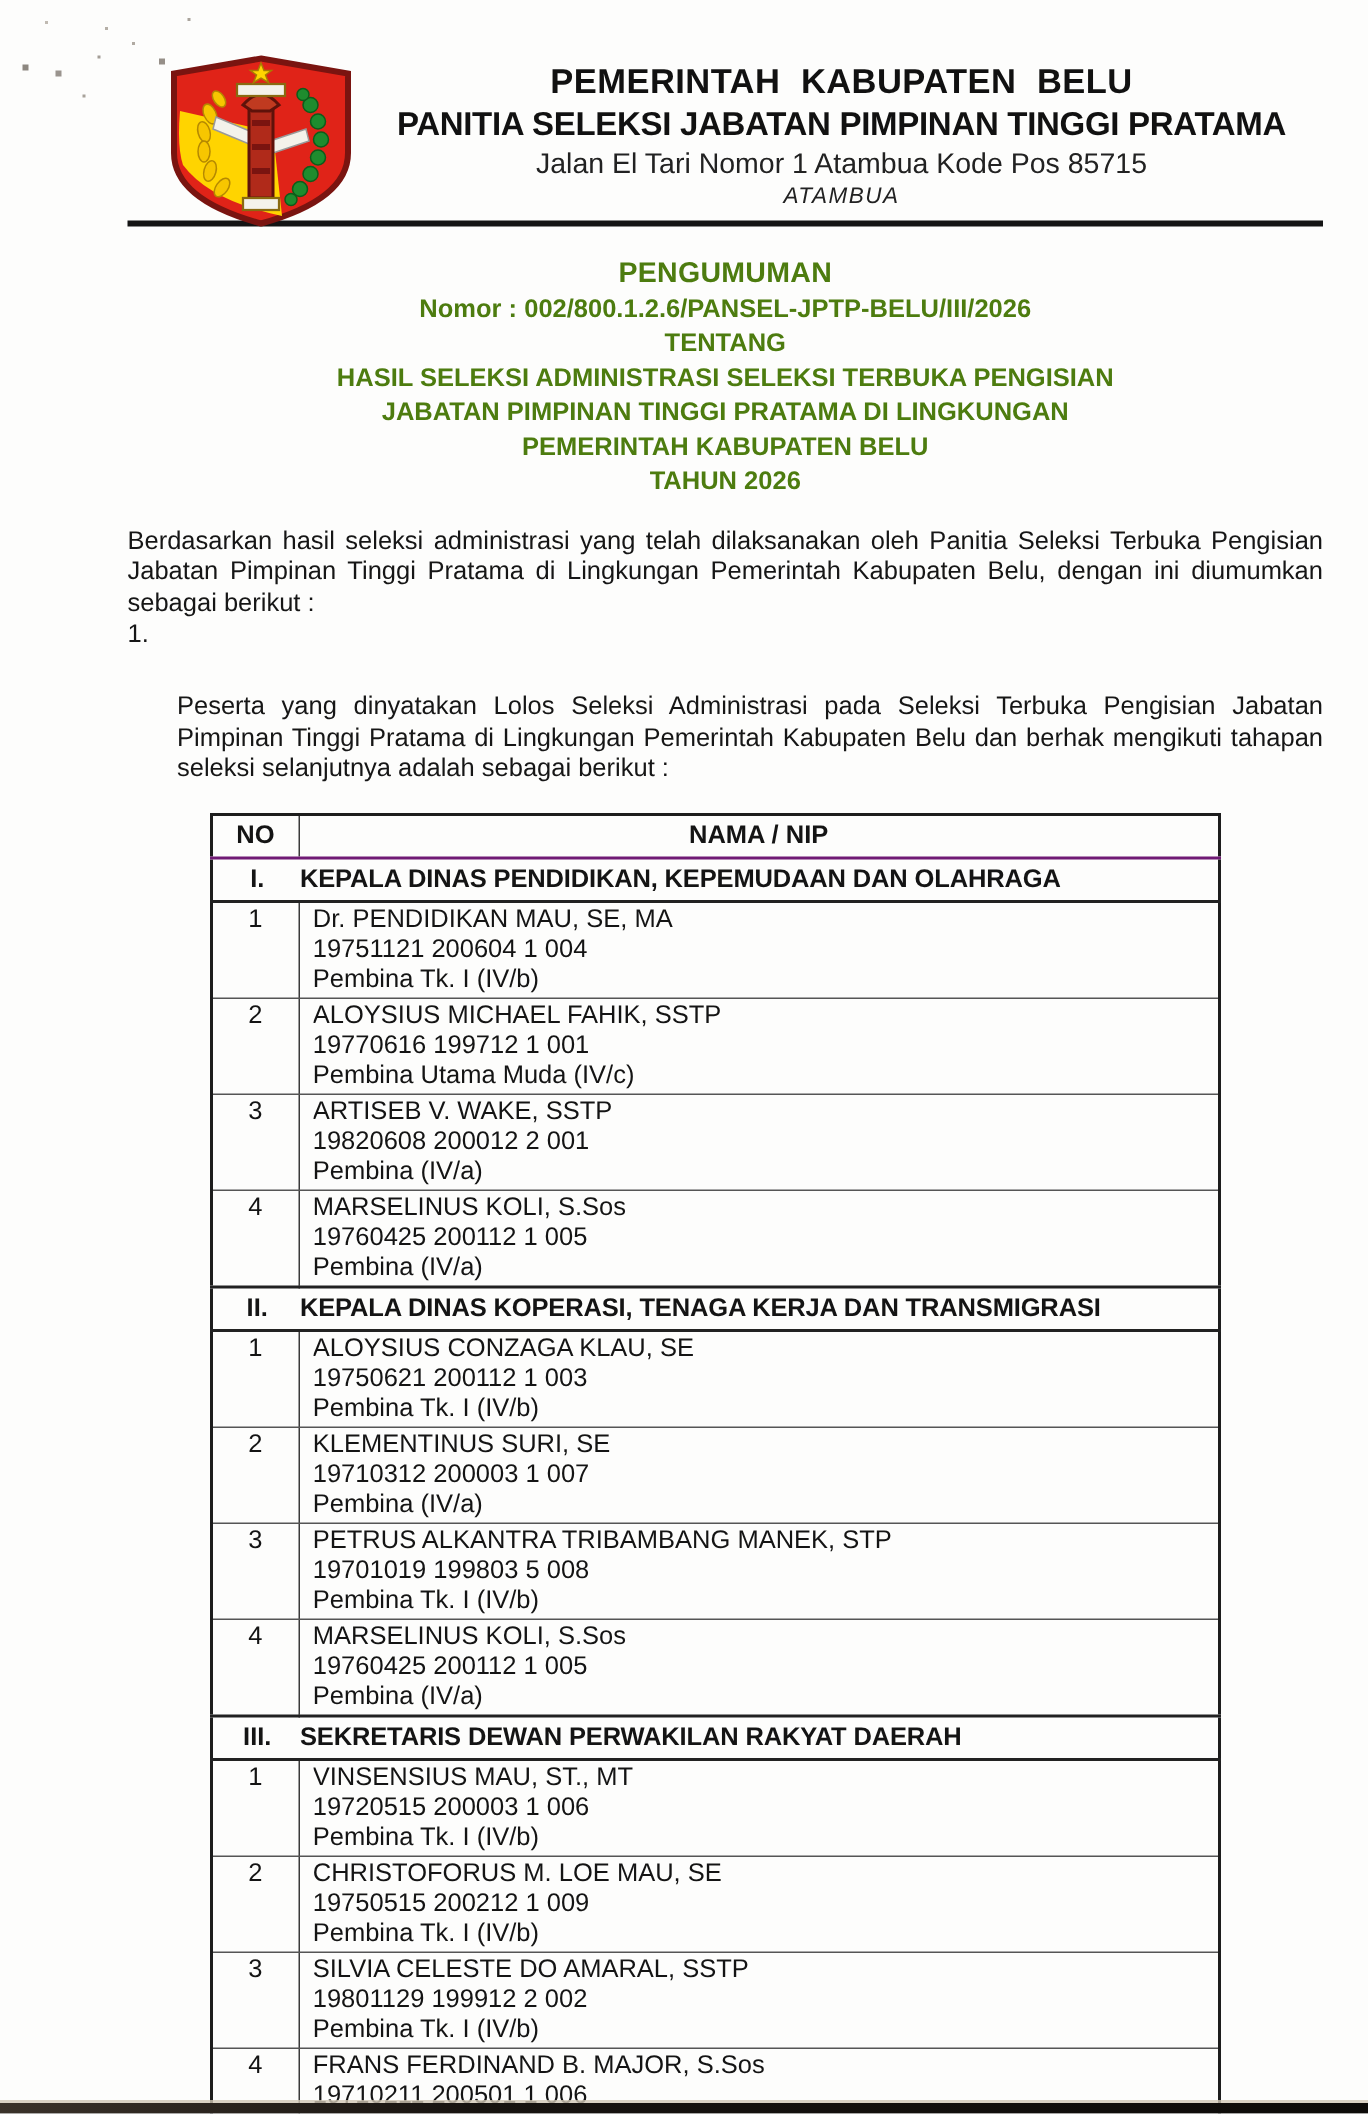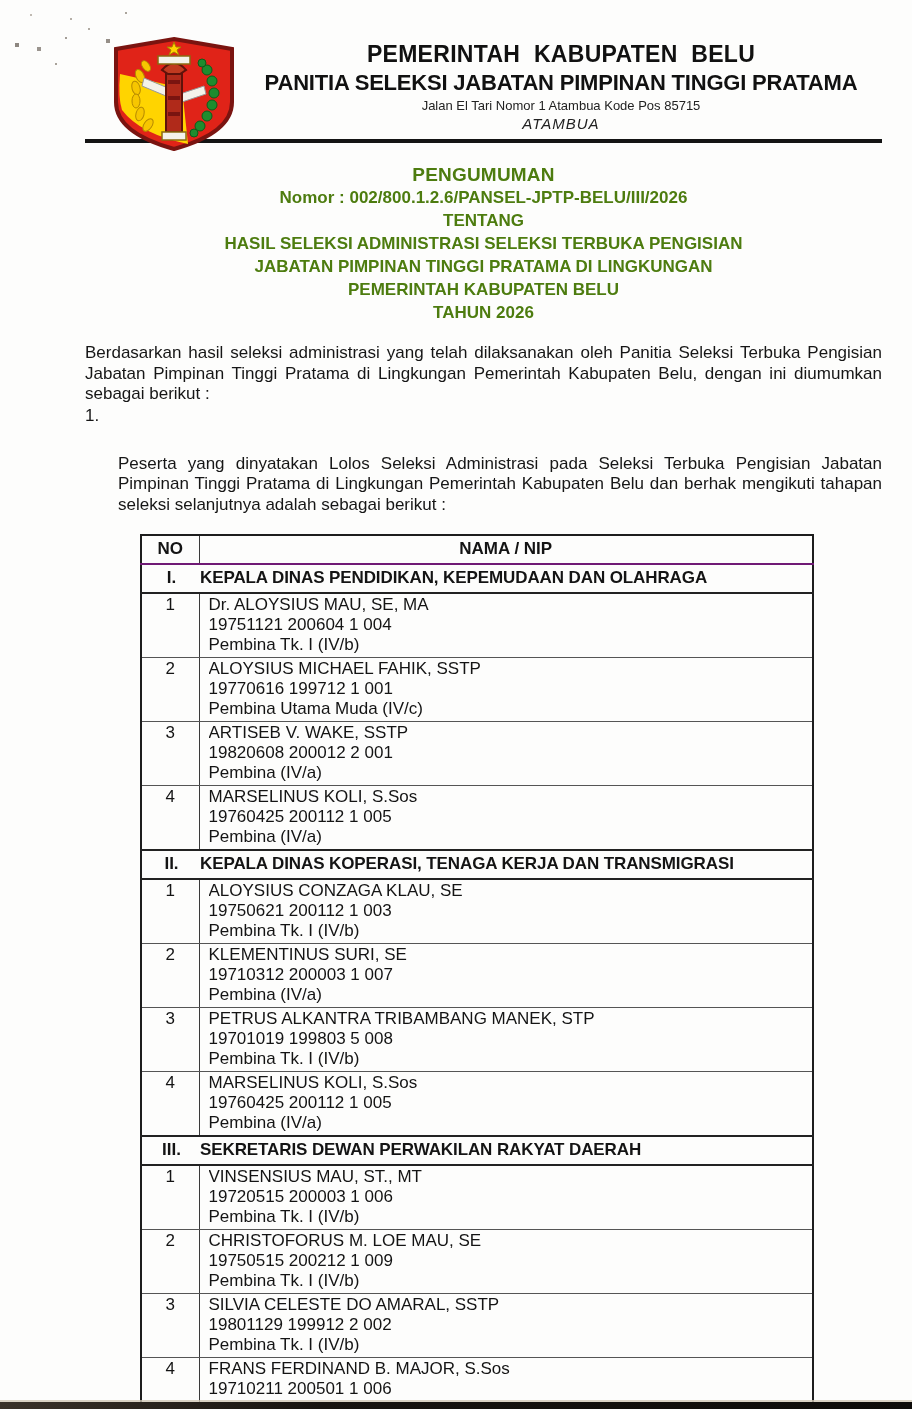--- a/index.html
+++ b/index.html
@@ -14,21 +14,21 @@
   
   .speckles{position:absolute;top:0;left:0;width:2px;height:2px;background:transparent;
     box-shadow: 38px 48px 0 1px #9a948e, 16px 44px 0 1px #8d8780, 65px 37px 0 0 #a39d96,
                 88px 28px 0 0 #b0aaa2, 107px 40px 0 1px #968f88, 55px 63px 0 0 #a8a29a,
                 70px 18px 0 0 #b5afa7, 30px 14px 0 0 #c0bab2, 125px 12px 0 0 #aaa49c;}
   
   .logo{position:absolute;left:110px;top:36px;width:128px;height:116px;}
   .lh-text{margin:40px 30px 0 240px;text-align:center;line-height:1.25;}
   .lh1{font-size:23px;font-weight:bold;word-spacing:7px;letter-spacing:.3px;color:#111;}
   .lh2{font-size:22px;font-weight:bold;letter-spacing:-0.2px;color:#111;}
-  .lh3{font-size:13px;margin-top:2px;color:#222;}
+  .lh3{font-size:19px;margin-top:2px;color:#222;}
   .lh4{font-size:15px;font-style:italic;letter-spacing:1px;color:#222;}
   .head-rule{margin:6px 30px 0 85px;width:797px;height:4px;background:#141414;}
   
   .title-block{margin:20px 30px 0 85px;width:797px;text-align:center;line-height:23px;color:#4d7c0f;}
   .tb-h{font-size:19px;font-weight:bold;letter-spacing:.2px;}
   .tb-l{font-size:17px;font-weight:bold;}
   
   .doc-body{margin:19px 30px 0 85px;width:797px;font-size:17px;line-height:20.5px;text-align:justify;color:#161616;}
   .list-item{display:flex;margin-top:1px;}
   .list-num{width:33px;flex:0 0 33px;}
@@ -145,21 +145,21 @@
         </tr>
 
         <tr class="sec">
           <td colspan="2">
             <span class="sec-no">I.</span><span class="sec-title">KEPALA DINAS PENDIDIKAN, KEPEMUDAAN DAN OLAHRAGA</span>
           </td>
         </tr>
         <tr class="person">
           <td class="no-cell">1</td>
           <td class="nm-cell">
-            <div class="nm-line">Dr. ALOYSIUS MAU, SE, MA</div>
+            <div class="nm-line">Dr. PENDIDIKAN MAU, SE, MA</div>
             <div class="nm-line">19751121 200604 1 004</div>
             <div class="nm-line">Pembina Tk. I (IV/b)</div>
           </td>
         </tr>
         <tr class="person">
           <td class="no-cell">2</td>
           <td class="nm-cell">
             <div class="nm-line">ALOYSIUS MICHAEL FAHIK, SSTP</div>
             <div class="nm-line">19770616 199712 1 001</div>
             <div class="nm-line">Pembina Utama Muda (IV/c)</div>

